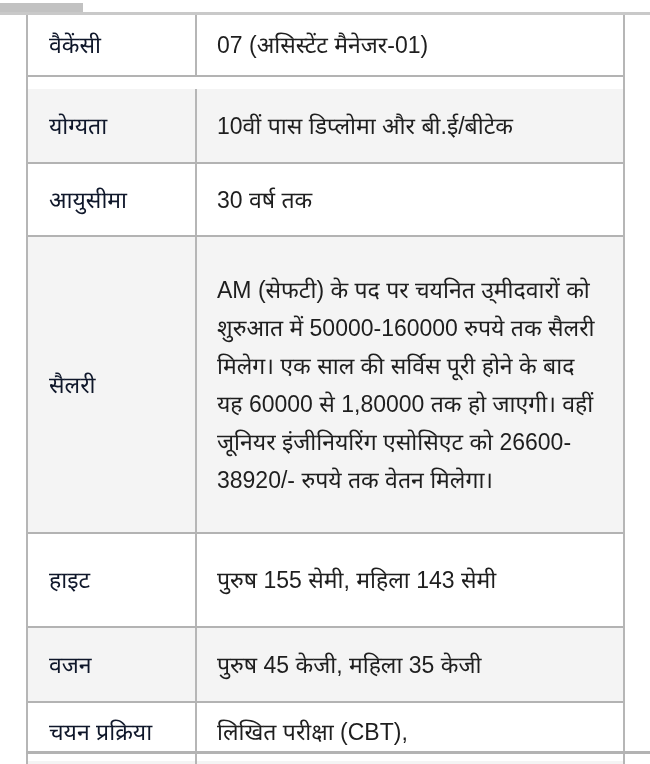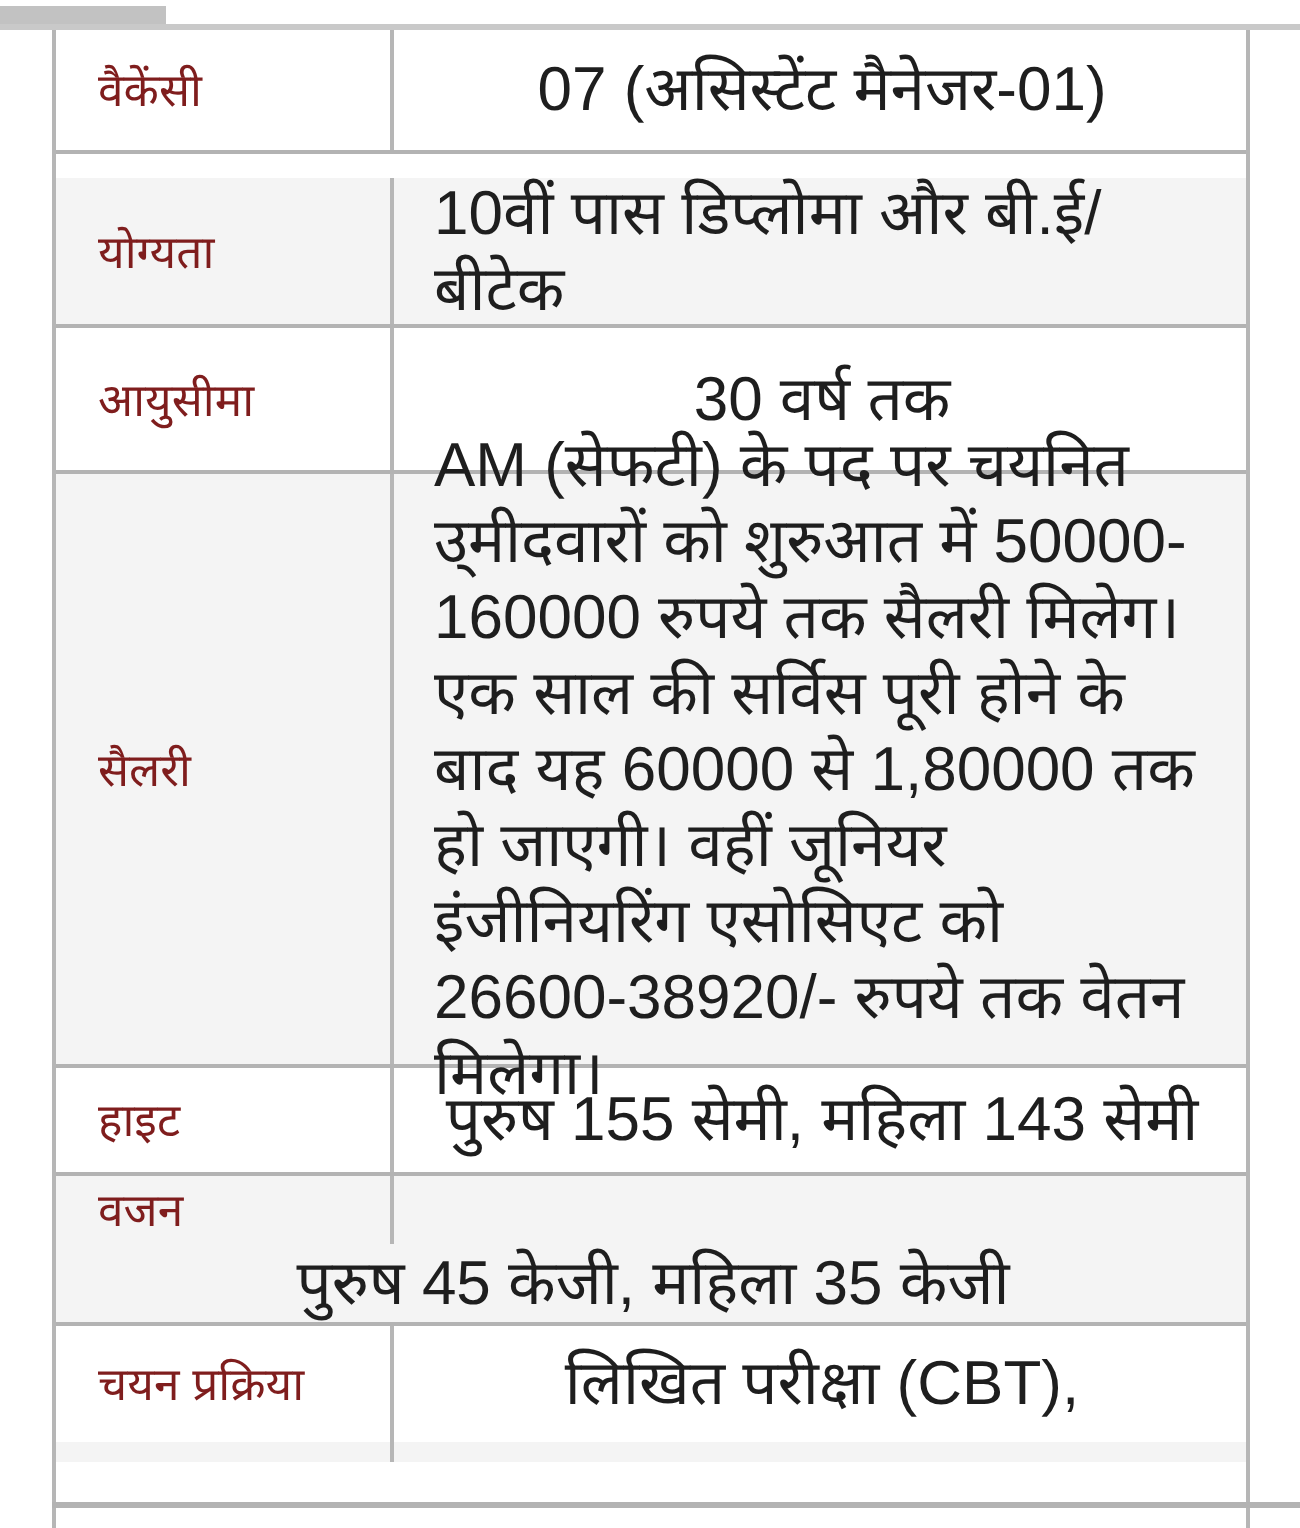--- a/index.html
+++ b/index.html
@@ -49,47 +49,46 @@
     display: flex;
     box-sizing: border-box;
     border-bottom: 2px solid #b3b3b3;
     background: #ffffff;
   }
   .row.alt { background: #f4f4f4; }
   .r1 { height: 62px; }
   .r2 { height: 75px; margin-top: 12px; }
   .r3 { height: 73px; }
   .r4 { height: 297px; }
-  .r5 { height: 54px; }
-  .r6 { height: 75px; flex-direction: column; }
+  .r5 { height: 94px; }
+  .r6 { height: 75px; }
   .r7 { height: 58px; border-bottom: none; }
   .r8 { height: 10px; border-bottom: none; }
   .cell-label {
     width: 169px;
     box-sizing: border-box;
     border-right: 2px solid #b6b6b6;
     padding-left: 21px;
     padding-right: 8px;
     display: flex;
     align-items: center;
     font-size: 23px;
     line-height: 34px;
-    color: #7f1d1d;
+    color: #0f172a;
   }
   .cell-value {
     flex: 1;
     box-sizing: border-box;
     padding-left: 20px;
     padding-right: 18px;
     display: flex;
     align-items: center;
-    font-size: 31px;
+    font-size: 23px;
     line-height: 38px;
     color: #1e1e1e;
-    justify-content: center;
   }
   
   .bottom-line {
     position: absolute;
     left: 26px;
     top: 751px;
     width: 624px;
     height: 3px;
     background: #b3b3b3;
   }

